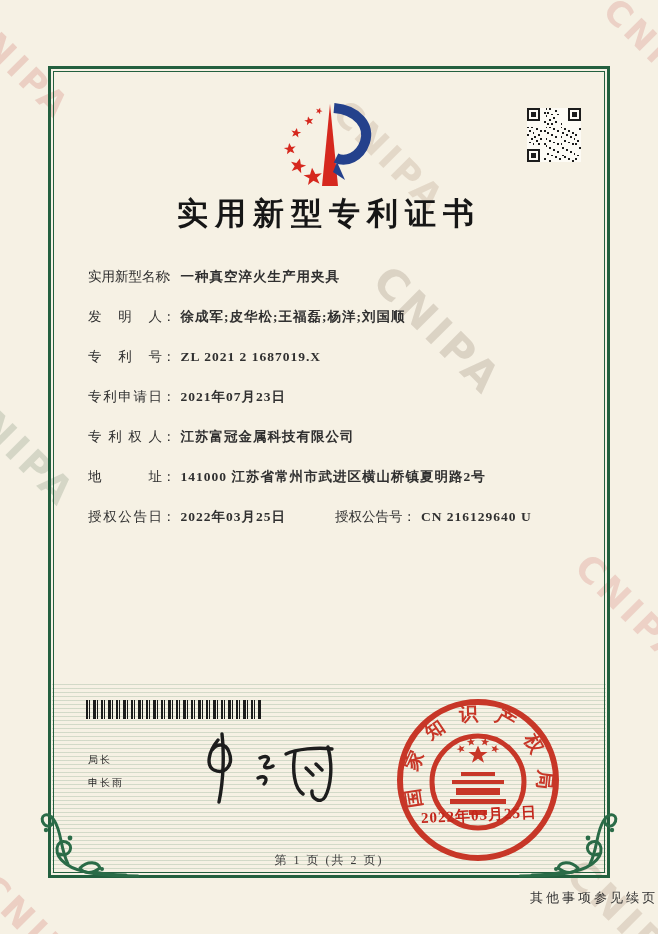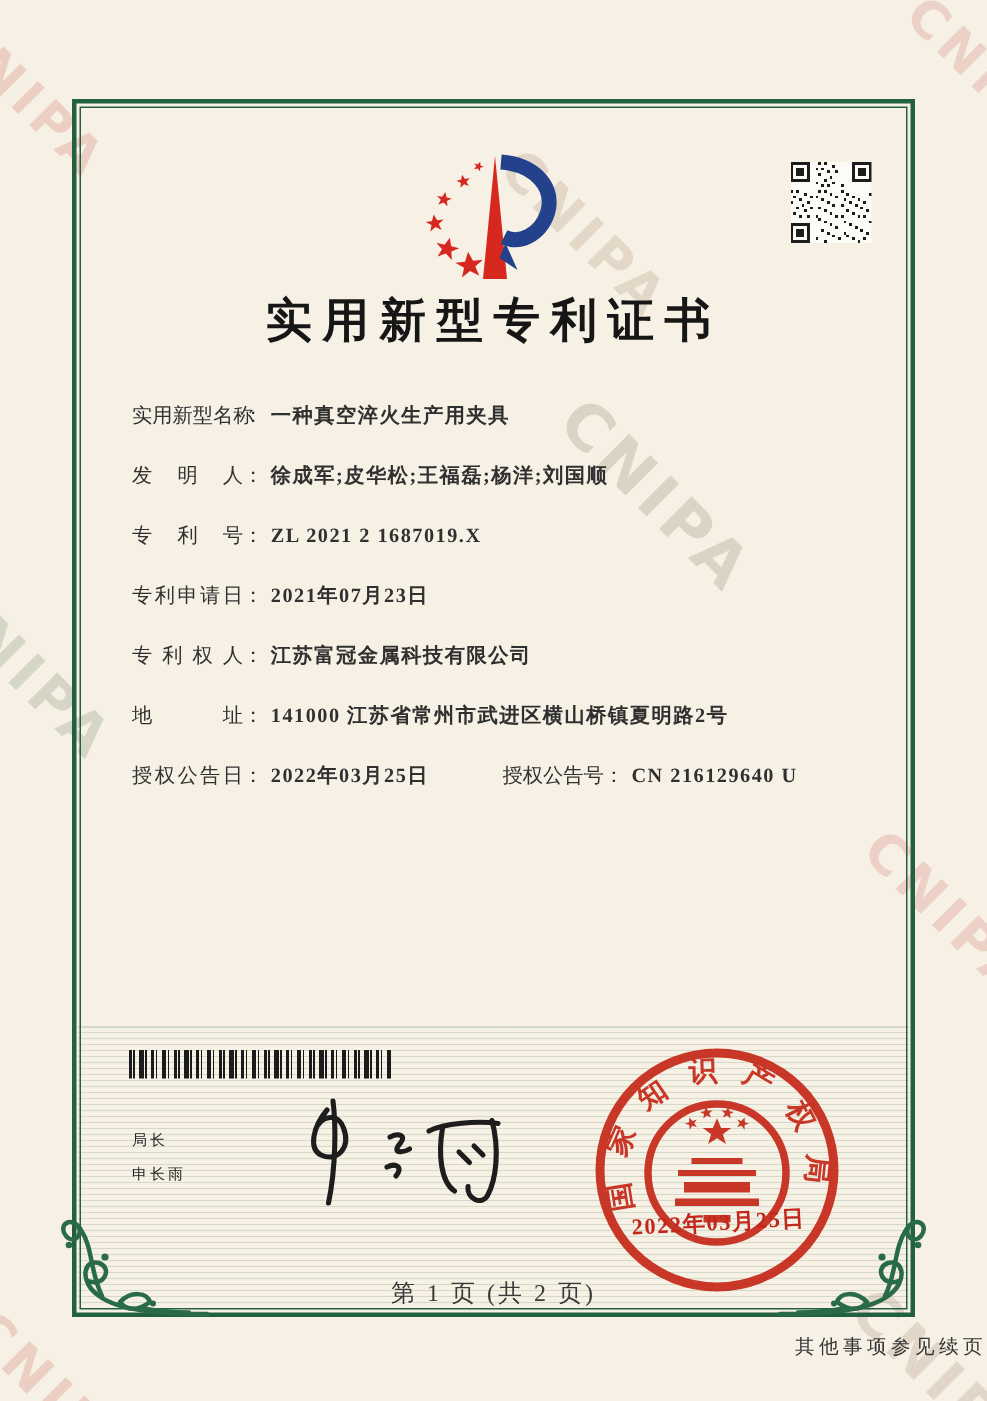--- a/index.html
+++ b/index.html
@@ -56,21 +56,21 @@
       #1b1b1b 7px 10px, rgba(0,0,0,0) 10px 11px,
       #1b1b1b 11px 12px, rgba(0,0,0,0) 12px 15px);}
   .signoff{position:absolute; left:88px; top:753px;
     font-family:"DejaVu Sans","Liberation Sans",sans-serif; font-size:10px; color:#222; letter-spacing:2px;}
   .signoff .name{margin-top:9px;}
   .signature{position:absolute; left:198px; top:728px;}
   .seal{position:absolute; left:392px; top:694px; opacity:.93;}
   .seal-date{position:absolute; left:404px; top:806px; width:150px; text-align:center;
     font-size:15px; font-weight:600; color:#c3261b; letter-spacing:1px; transform:rotate(-3deg);}
   .page-info{position:absolute; left:0; right:0; top:852px; text-align:center;
-    font-size:16px; letter-spacing:2px; color:#3a3a3a;}
+    font-size:12px; letter-spacing:2px; color:#3a3a3a;}
   .footer-note{position:absolute; left:0; right:0; top:889px; text-align:right;
     font-size:13px; letter-spacing:3px; color:#333;}
 </style>
 </head>
 <body>
 
 <div class="page">
 
   <svg width="0" height="0" style="position:absolute" aria-hidden="true">
     <defs>

